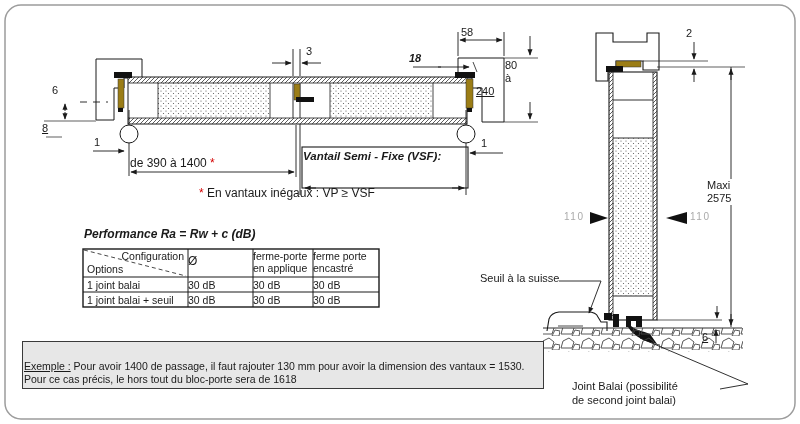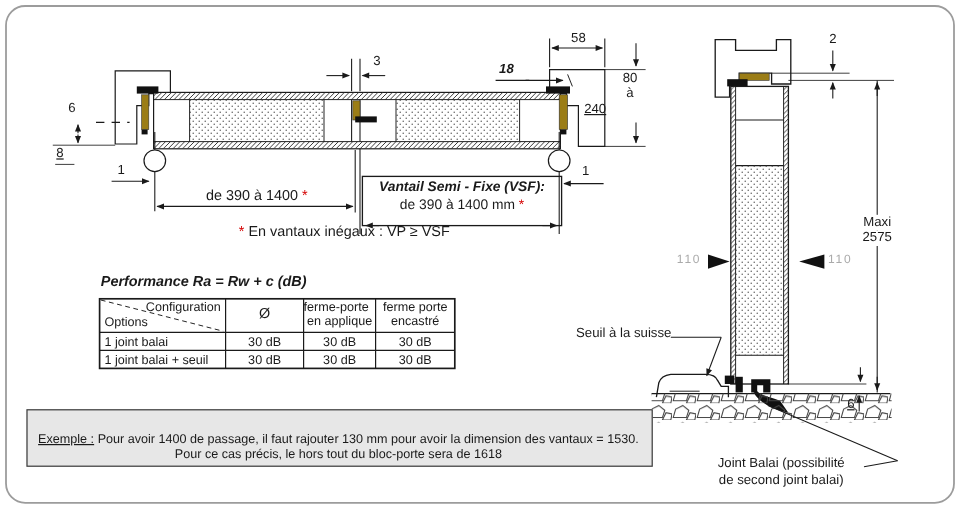--- a/index.html
+++ b/index.html
@@ -1,20 +1,20 @@
 <!DOCTYPE html>
 <html><head>
 <meta charset="utf-8">
 <style>
   html,body{margin:0;padding:0;background:#fff;}
   #stage{position:relative;width:800px;height:424px;background:#fff;overflow:hidden;
          font-family:"Liberation Sans",sans-serif;color:#1a1a1a;}
   #linework{position:absolute;left:0;top:0;}
   .lbl{position:absolute;white-space:nowrap;line-height:1.15;color:#1a1a1a;}
-  .c{text-align:center;}
+  .c{text-align:left;}
   .b{font-weight:bold;font-style:italic;}
   .s10{font-size:10px;} .s105{font-size:10.5px;} .s11{font-size:11px;}
   .s115{font-size:11.5px;} .s12{font-size:12px;} .s135{font-size:13.5px;}
   .red{color:#d40000;}
   .gray{color:#aaaaaa;letter-spacing:1.5px;}
   .u{text-decoration:underline;}
   .wbg{background:#ffffff;}
   #warnbox{position:absolute;left:22px;top:341px;width:520px;height:46px;
            background:#e7e7e7;border:1.5px solid #3a3a3a;}
 </style>
@@ -187,21 +187,20 @@
 <div class="lbl c s11" style="left:505px;top:59px;width:40px;">80</div>
 <div class="lbl c s11" style="left:505px;top:72px;width:40px;">à</div>
 <div class="lbl c s11" style="left:476px;top:85px;width:40px;text-decoration:underline;">240</div>
 <div class="lbl c s11" style="left:52px;top:84px;width:16px;">6</div>
 <div class="lbl c s11 u" style="left:42px;top:122px;width:16px;">8</div>
 <div class="lbl c s11" style="left:94px;top:136px;width:14px;">1</div>
 <div class="lbl c s11" style="left:481px;top:137px;width:14px;">1</div>
 
 <div class="lbl c s12" style="left:130px;top:157px;width:168px;"><span>de 390 à 1400</span> <span class="red">*</span></div>
 <div class="lbl c s115 b" style="left:303px;top:150px;width:164px;">Vantail Semi - Fixe (VSF):</div>
-<div class="lbl c s115" style="left:303px;top:165px;width:164px;"><span>de 390 à 1400 mm</span> <span class="red">*</span></div>
 <div class="lbl s12" style="left:199px;top:187px;"><span class="red">*</span><span> En vantaux inégaux : VP ≥ VSF</span></div>
 
 <div class="lbl s12 b" style="left:84px;top:228px;">Performance Ra = Rw + c (dB)</div>
 <div class="lbl s105" style="left:90px;top:250px;width:94px;text-align:right;">Configuration</div>
 <div class="lbl s105" style="left:87px;top:263px;">Options</div>
 <div class="lbl c s12" style="left:188px;top:255px;width:65px;">Ø</div>
 <div class="lbl c s105" style="left:253px;top:250px;width:49px;">ferme-porte</div>
 <div class="lbl c s105" style="left:253px;top:262px;width:60px;">en applique</div>
 <div class="lbl c s105" style="left:313px;top:250px;width:66px;">ferme porte</div>
 <div class="lbl c s105" style="left:313px;top:262px;width:66px;">encastré</div>

